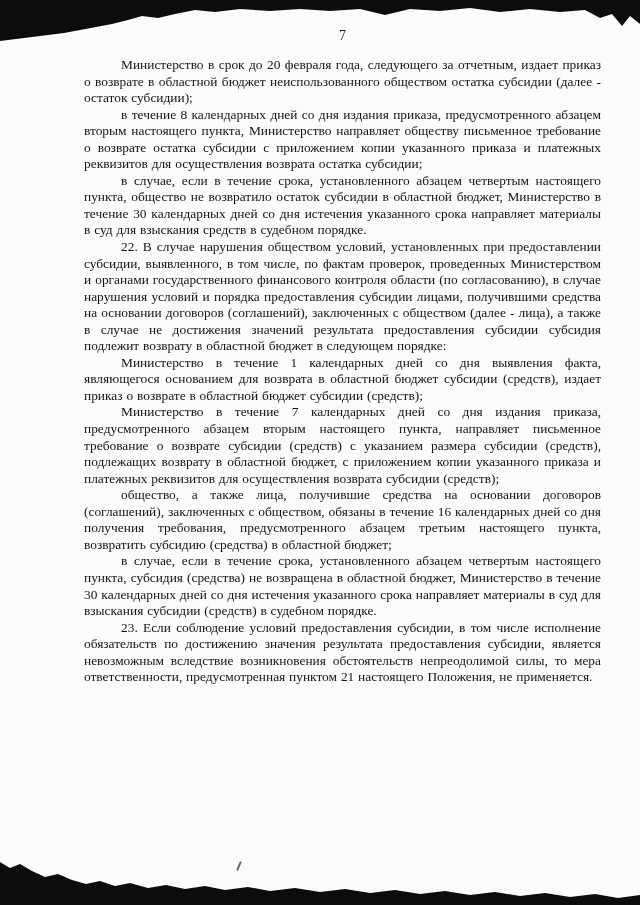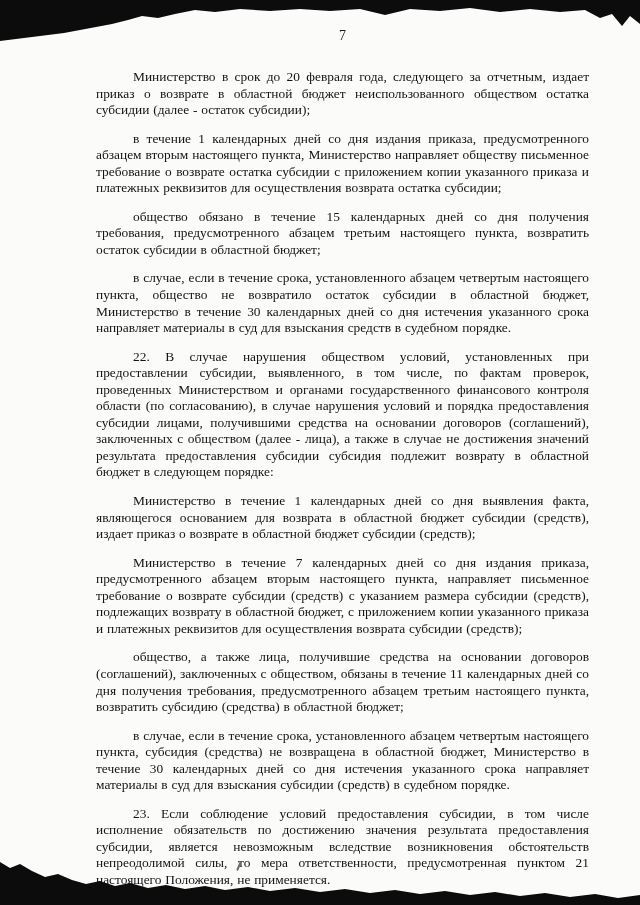--- a/index.html
+++ b/index.html
@@ -63,40 +63,39 @@
     position: absolute;
     top: 57px;
     left: 84px;
     width: 517px;
     color: #141414;
     font-size: 13.4px;
     line-height: 16.55px;
     text-align: justify;
   }
   .content p {
-    margin: 12px;
+    margin: 0;
     padding: 0;
     text-indent: 37px;
     word-spacing: 0.5px;
   }
 </style>
 </head>
 <body>
 
 <div class="scan-artifact" id="torn-top"></div>
 
 <div class="page-number">7</div>
 
 <div class="content">
   <p>Министерство в срок до 20 февраля года, следующего за отчетным, издает приказ о возврате в областной бюджет неиспользованного обществом остатка субсидии (далее - остаток субсидии);</p>
-  <p>в течение 1 календарных дней со дня издания приказа, предусмотренного абзацем вторым настоящего пункта, Министерство направляет обществу письменное требование о возврате остатка субсидии с приложением копии указанного приказа и платежных реквизитов для осуществления возврата остатка субсидии;</p>
-  <p>общество обязано в течение 15 календарных дней со дня получения требования, предусмотренного абзацем третьим настоящего пункта, возвратить остаток субсидии в областной бюджет;</p>
+  <p>в течение 8 календарных дней со дня издания приказа, предусмотренного абзацем вторым настоящего пункта, Министерство направляет обществу письменное требование о возврате остатка субсидии с приложением копии указанного приказа и платежных реквизитов для осуществления возврата остатка субсидии;</p>
   <p>в случае, если в течение срока, установленного абзацем четвертым настоящего пункта, общество не возвратило остаток субсидии в областной бюджет, Министерство в течение 30 календарных дней со дня истечения указанного срока направляет материалы в суд для взыскания средств в судебном порядке.</p>
   <p>22. В случае нарушения обществом условий, установленных при предоставлении субсидии, выявленного, в том числе, по фактам проверок, проведенных Министерством и органами государственного финансового контроля области (по согласованию), в случае нарушения условий и порядка предоставления субсидии лицами, получившими средства на основании договоров (соглашений), заключенных с обществом (далее - лица), а также в случае не достижения значений результата предоставления субсидии субсидия подлежит возврату в областной бюджет в следующем порядке:</p>
   <p>Министерство в течение 1 календарных дней со дня выявления факта, являющегося основанием для возврата в областной бюджет субсидии (средств), издает приказ о возврате в областной бюджет субсидии (средств);</p>
   <p>Министерство в течение 7 календарных дней со дня издания приказа, предусмотренного абзацем вторым настоящего пункта, направляет письменное требование о возврате субсидии (средств) с указанием размера субсидии (средств), подлежащих возврату в областной бюджет, с приложением копии указанного приказа и платежных реквизитов для осуществления возврата субсидии (средств);</p>
-  <p>общество, а также лица, получившие средства на основании договоров (соглашений), заключенных с обществом, обязаны в течение 11 календарных дней со дня получения требования, предусмотренного абзацем третьим настоящего пункта, возвратить субсидию (средства) в областной бюджет;</p>
+  <p>общество, а также лица, получившие средства на основании договоров (соглашений), заключенных с обществом, обязаны в течение 16 календарных дней со дня получения требования, предусмотренного абзацем третьим настоящего пункта, возвратить субсидию (средства) в областной бюджет;</p>
   <p>в случае, если в течение срока, установленного абзацем четвертым настоящего пункта, субсидия (средства) не возвращена в областной бюджет, Министерство в течение 30 календарных дней со дня истечения указанного срока направляет материалы в суд для взыскания субсидии (средств) в судебном порядке.</p>
   <p>23. Если соблюдение условий предоставления субсидии, в том числе исполнение обязательств по достижению значения результата предоставления субсидии, является невозможным вследствие возникновения обстоятельств непреодолимой силы, то мера ответственности, предусмотренная пунктом 21 настоящего Положения, не применяется.</p>
 </div>
 
 <div class="scan-mark"></div>
 <div class="scan-artifact" id="torn-bottom"></div>
 
 </body></html>

